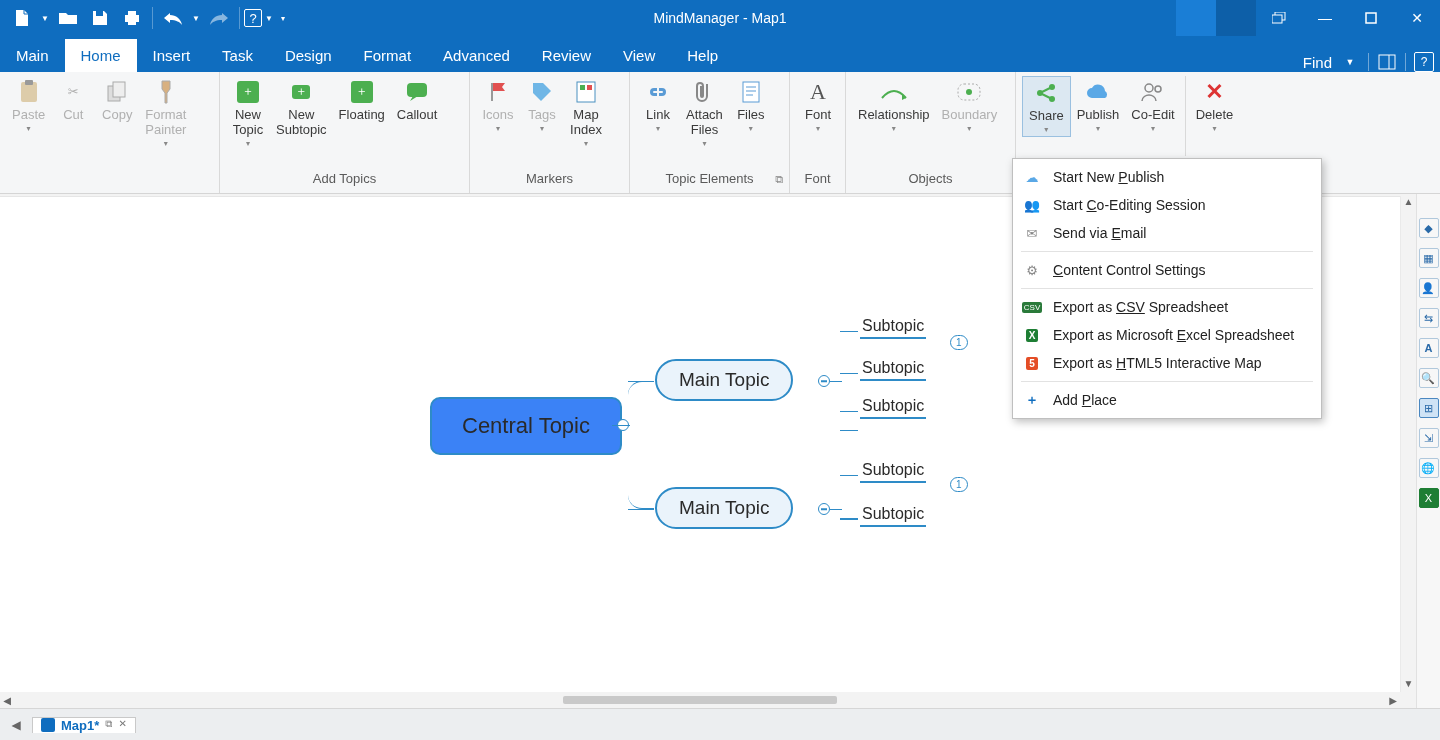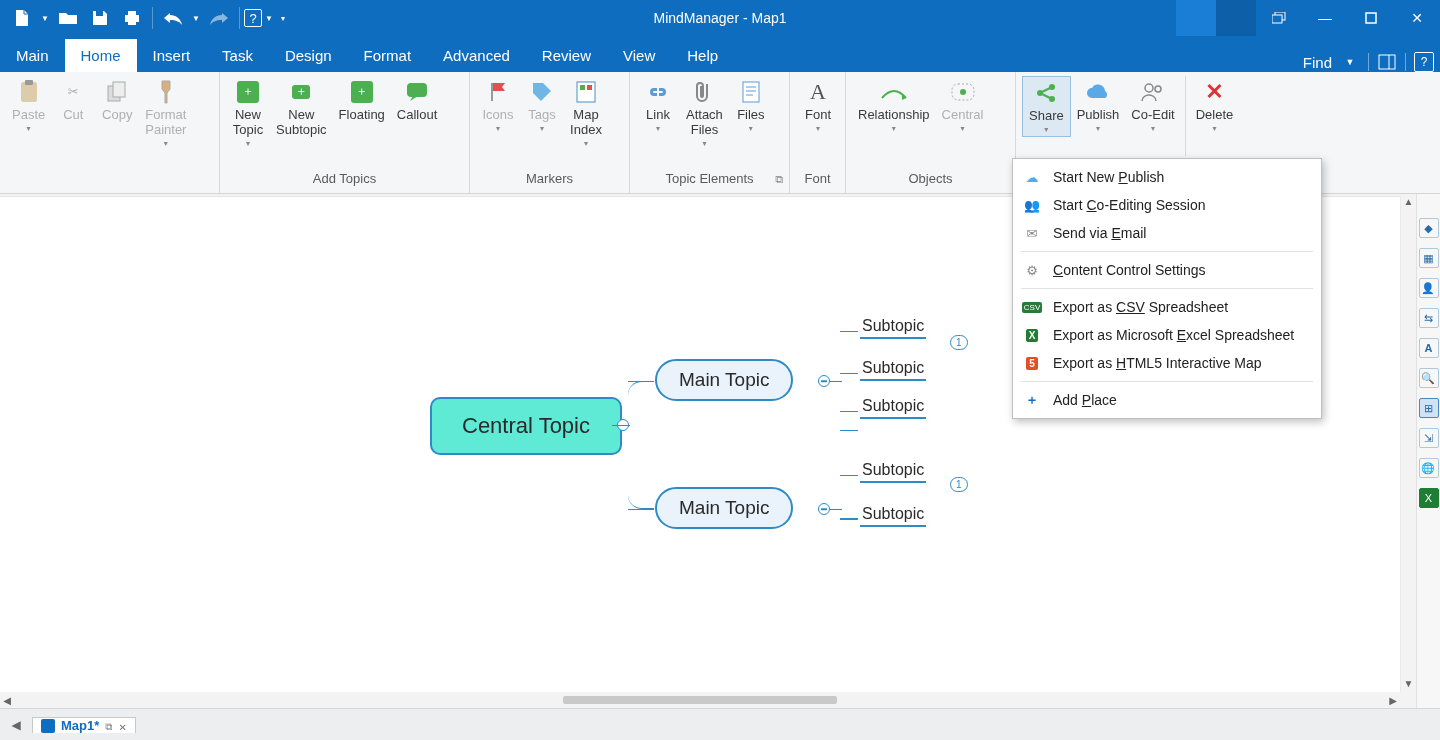--- a/index.html
+++ b/index.html
@@ -51,26 +51,26 @@
 .scroll-corner { position:absolute; right:0; bottom:0; width:16px; height:16px; background:#f3f3f3;}
 
 
 .dock { position: absolute; right: 0; top: 194px; width: 24px; bottom: 32px; background: #f7f7f7; border-left: 1px solid #e1e1e1; display:flex; flex-direction:column; align-items:center; padding-top:24px; gap:10px;}
 .dock .dicon { width:20px; height:20px; border:1px solid #b0c8dc; border-radius:2px; font-size:11px; display:flex; align-items:center; justify-content:center; color:#2a6aa8; cursor:pointer;}
 .dock .dicon.sel { background:#cfe3f5; border-color:#4a87c0;}
 
 
 .doctabs { position:absolute; left:0; right:0; bottom:0; height:32px; background:#eceef0; display:flex; align-items:center; border-top:1px solid #d6d6d6;}
 .doctabs .navb { width:24px; height:24px; display:flex; align-items:center; justify-content:center; color:#666; font-size:12px; margin:0 4px;}
-.doctab { height:16px; background:#fff; border:1px solid #c9c9c9; border-bottom:none; display:flex; align-items:flex-end; padding:0 8px; gap:6px; font-size:13px; color:#0f6dbf;}
+.doctab { height:16px; background:#fff; border:1px solid #c9c9c9; border-bottom:none; display:flex; align-items:flex-start; padding:0 8px; gap:6px; font-size:13px; color:#0f6dbf;}
 .doctab .dicon2 { width:14px; height:14px; background:#0f6dbf; border-radius:2px;}
 .doctab .mini { font-size:10px; color:#7a7a7a; }
 
 
-.node-central { position:absolute; border:2px solid #2e8bc7; border-radius:10px; background:#5eead4; padding:14px 30px; font-size:22px; color:#2a2a2a;}
+.node-central { position:absolute; border:2px solid #2e8bc7; border-radius:10px; background:#3b82f6; padding:14px 30px; font-size:22px; color:#2a2a2a;}
 .node-main { position:absolute; border:2px solid #2e8bc7; border-radius:22px; background:#eaf3fb; padding:8px 22px; font-size:19px; color:#2a2a2a;}
 .node-sub { position:absolute; font-size:16px; color:#2a2a2a; border-bottom:2px solid #2e8bc7; padding:0 2px 2px 2px;}
 .badge1 { position:absolute; border:1.5px solid #2e8bc7; background:#fff; border-radius:8px; font-size:10px; color:#2e8bc7; padding:0 5px; line-height:13px;}
 .joint { position:absolute; width:12px; height:12px; border:1.5px solid #2e8bc7; border-radius:50%; background:#fff;}
 .joint.minus::after{content:""; position:absolute; left:2px; right:2px; top:50%; height:1.5px; background:#2e8bc7; transform:translateY(-50%);}
 .conn-h { position:absolute; height:0; border-top:1.5px solid #2e8bc7;}
 
 
 .menu { position:absolute; background:#fff; border:1px solid #bfbfbf; box-shadow:2px 3px 8px rgba(0,0,0,0.25); font-size:14px; color:#222; padding:4px 0; z-index:50;}
 .menu .mitem { display:flex; align-items:center; padding:5px 18px 5px 10px; gap:12px; cursor:pointer; white-space:nowrap;}
@@ -345,21 +345,21 @@
           <span>Relationship</span>
           <span class="drop">▾</span>
         </div>
       <div class="rbtn disabled">
           <div class="ricon">
             <svg width="26" height="20">
               <rect x="2" y="2" width="22" height="16" rx="6" fill="none" stroke="#aaa" stroke-dasharray="2"></rect>
               <circle cx="13" cy="10" r="3" fill="#4caf50"></circle>
             </svg>
           </div>
-          <span>Central</span>
+          <span>Boundary</span>
           <span class="drop">▾</span>
         </div>
     </div>
     <div class="group-label">Objects</div>
   </div>
 
   <div class="group" style="flex:1; border-right:none;">
     <div class="group-body">
       <div class="rbtn active">
           <div class="ricon">

